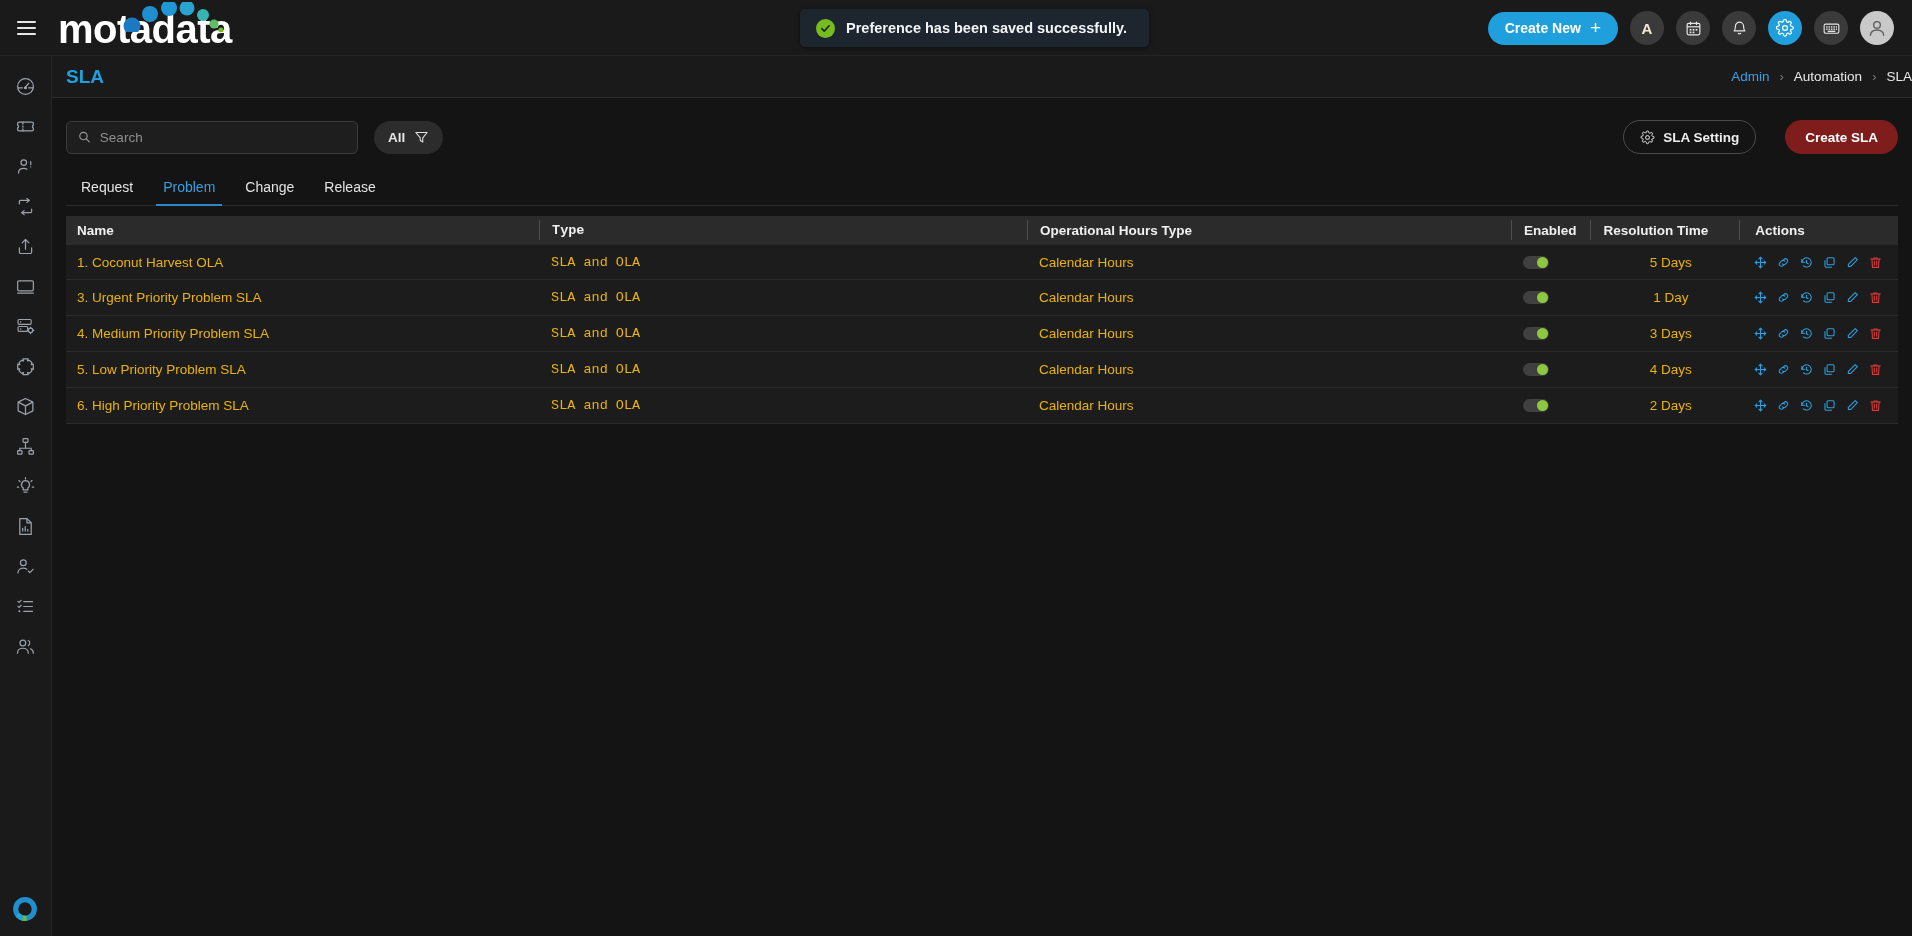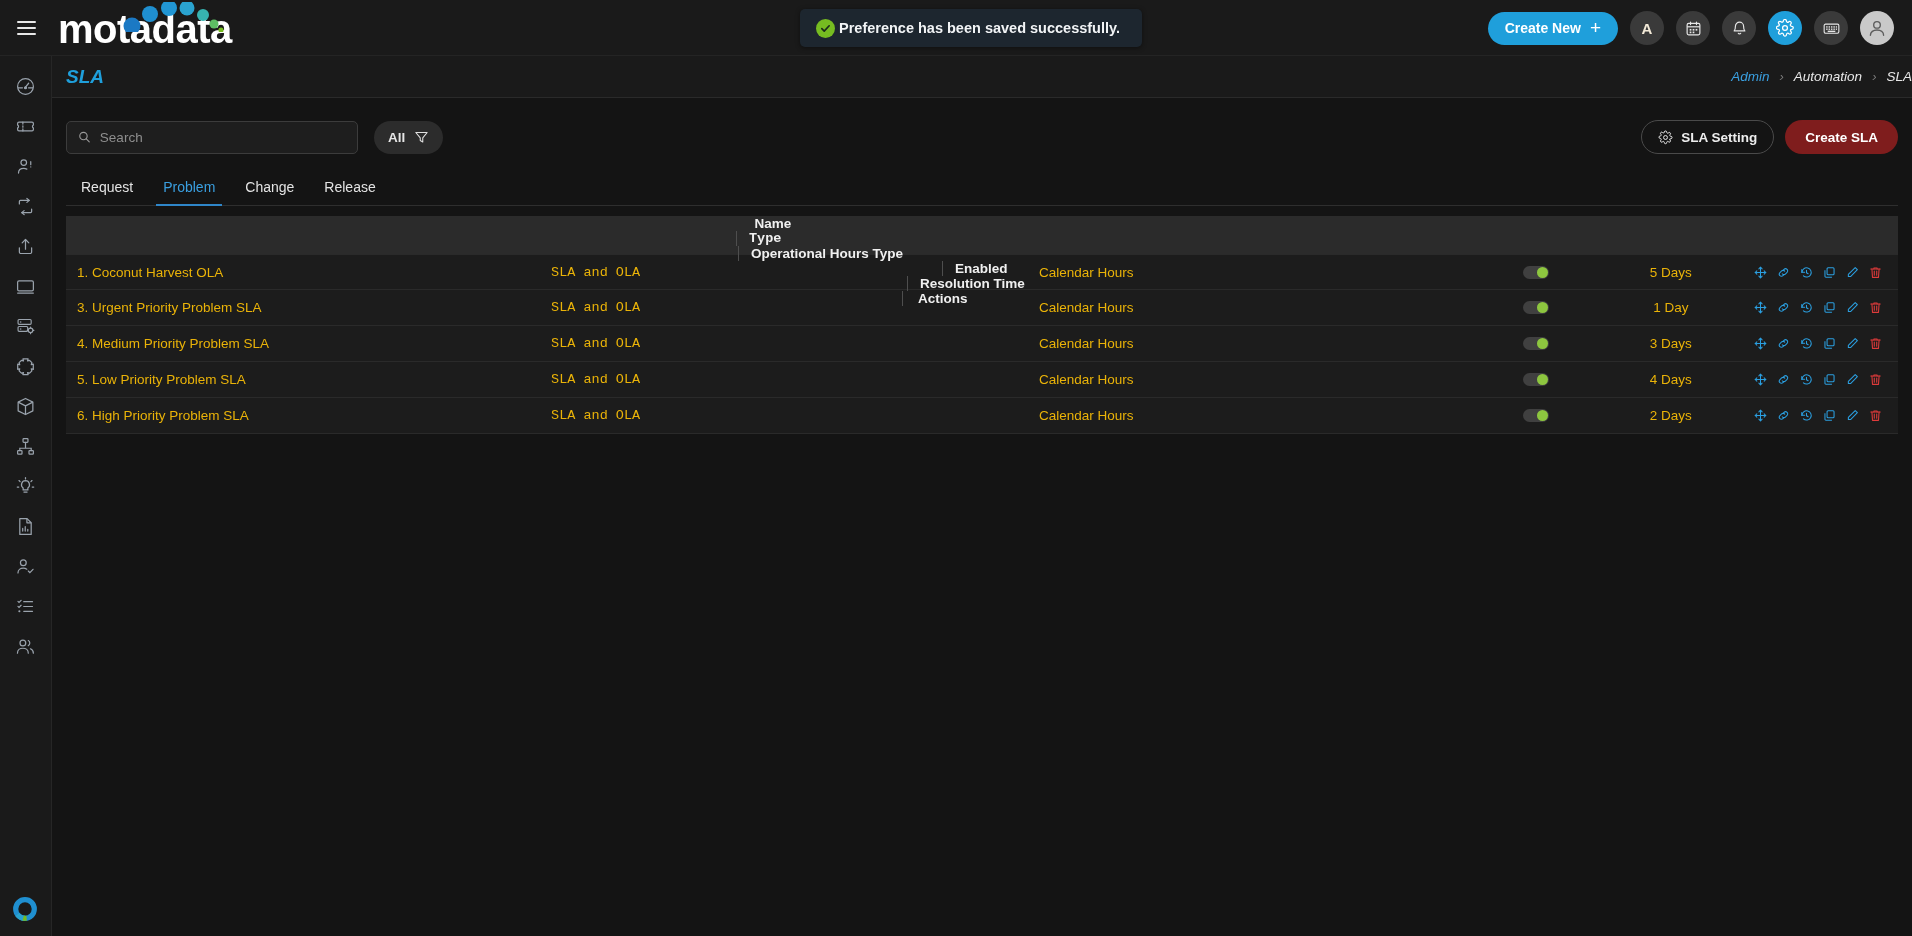--- a/index.html
+++ b/index.html
@@ -31,21 +31,21 @@
     font-size: 40px; font-weight: 700; color: #ffffff;
     letter-spacing: -0.5px; line-height: 42px; padding-bottom: 6px;
   }
   .logo-dots { position: absolute; left: 62px; top: 2px; width: 110px; height: 30px; }
 
   .banner {
     position: absolute; left: 800px; top: 9px;
     height: 38px; padding: 0 22px 0 16px;
     background: #1d262f;
     border-radius: 5px;
-    display: flex; align-items: center; gap: 4px;
+    display: flex; align-items: center; gap: 11px;
     box-shadow: 0 1px 5px rgba(0,0,0,.45);
   }
   .banner-check {
     width: 19px; height: 19px; border-radius: 50%;
     background: #76bc21; display: flex; align-items: center; justify-content: center;
     flex: none;
   }
   .banner-check svg { display: block; }
   .banner-text { color: #f2f4f6; font-size: 14.5px; font-weight: 600; white-space: nowrap; }
 
@@ -84,21 +84,21 @@
   .side-item svg { display: block; }
   .bottom-logo {
     position: absolute; left: 12px; bottom: 14px;
     width: 26px; height: 26px; z-index: 21;
   }
 
   
   .page-header {
     position: absolute; left: 52px; top: 56px; width: 1860px; height: 42px;
     background: #1a1a1a; border-bottom: 1px solid #2a2a2a;
-    display: flex; align-items: center; z-index: 10; font-style: italic;
+    display: flex; align-items: center; z-index: 10;
   }
   .page-title {
     margin-left: 14px; color: #1f9fdb; font-size: 19px; font-weight: 700;
   }
   .breadcrumb {
     margin-left: auto; margin-right: 0;
     display: flex; align-items: center; gap: 10px;
     font-size: 13.5px;
   }
   .bc-link { color: #3a9fe0; cursor: pointer; }
@@ -123,21 +123,21 @@
     background: transparent; border: none; outline: none;
     color: #dcdcdc; font-family: inherit; font-size: 13.5px; width: 100%;
   }
   .search-box input::placeholder { color: #8e8e8e; }
   .filter-chip {
     margin-left: 16px; height: 33px; padding: 0 14px;
     background: #2c2c2c; border-radius: 17px; border: none;
     display: flex; align-items: center; gap: 9px; cursor: pointer;
     color: #e5e5e5; font-family: inherit; font-size: 13.5px; font-weight: 600;
   }
-  .toolbar-right { margin-left: auto; display: flex; align-items: center; gap: 11px; }
+  .toolbar-right { margin-left: auto; display: flex; align-items: center; gap: 29px; }
   .btn-outline {
     height: 34px; padding: 0 16px; border-radius: 17px;
     background: transparent; border: 1px solid #4a4a4a; color: #ededed;
     font-family: inherit; font-size: 13.5px; font-weight: 600;
     display: flex; align-items: center; gap: 8px; cursor: pointer;
   }
   .btn-primary {
     height: 34px; padding: 0 20px; border-radius: 17px;
     background: #7f1d1d; border: none; color: #fff;
     font-family: inherit; font-size: 13.5px; font-weight: 600; cursor: pointer;
@@ -156,22 +156,22 @@
   .tab:first-child { padding-left: 15px; }
   .tab.active { color: #3a9fe0; }
   .tab.active::after {
     content: ""; position: absolute; left: 8px; right: 8px; bottom: -1px;
     height: 2px; background: #2f86c9;
   }
 
   
   .table { position: absolute; left: 14px; top: 118px; right: 14px; }
   .t-head {
-    display: flex; align-items: center; height: 38px;
-    background: #2b2b2b; color: #f0f0f0; font-size: 13.5px; font-weight: 700; flex-direction: column;
+    display: flex; align-items: center; height: 28px;
+    background: #2b2b2b; color: #f0f0f0; font-size: 13.5px; font-weight: 700;
   }
   .t-row {
     display: flex; align-items: center; height: 36px;
     background: #1c1c1c; color: #eab308; font-size: 13.5px;
     border-bottom: 1px solid #2a2a2a;
   }
   .t-row:first-of-type { border-top: 1px solid #2a2a2a; }
   .c-name { width: 477px; padding-left: 11px; }
   .c-type { width: 492px; padding-left: 12px; font-family: Liberation Mono, monospace; }
   .c-ops  { width: 488px; padding-left: 12px; }

